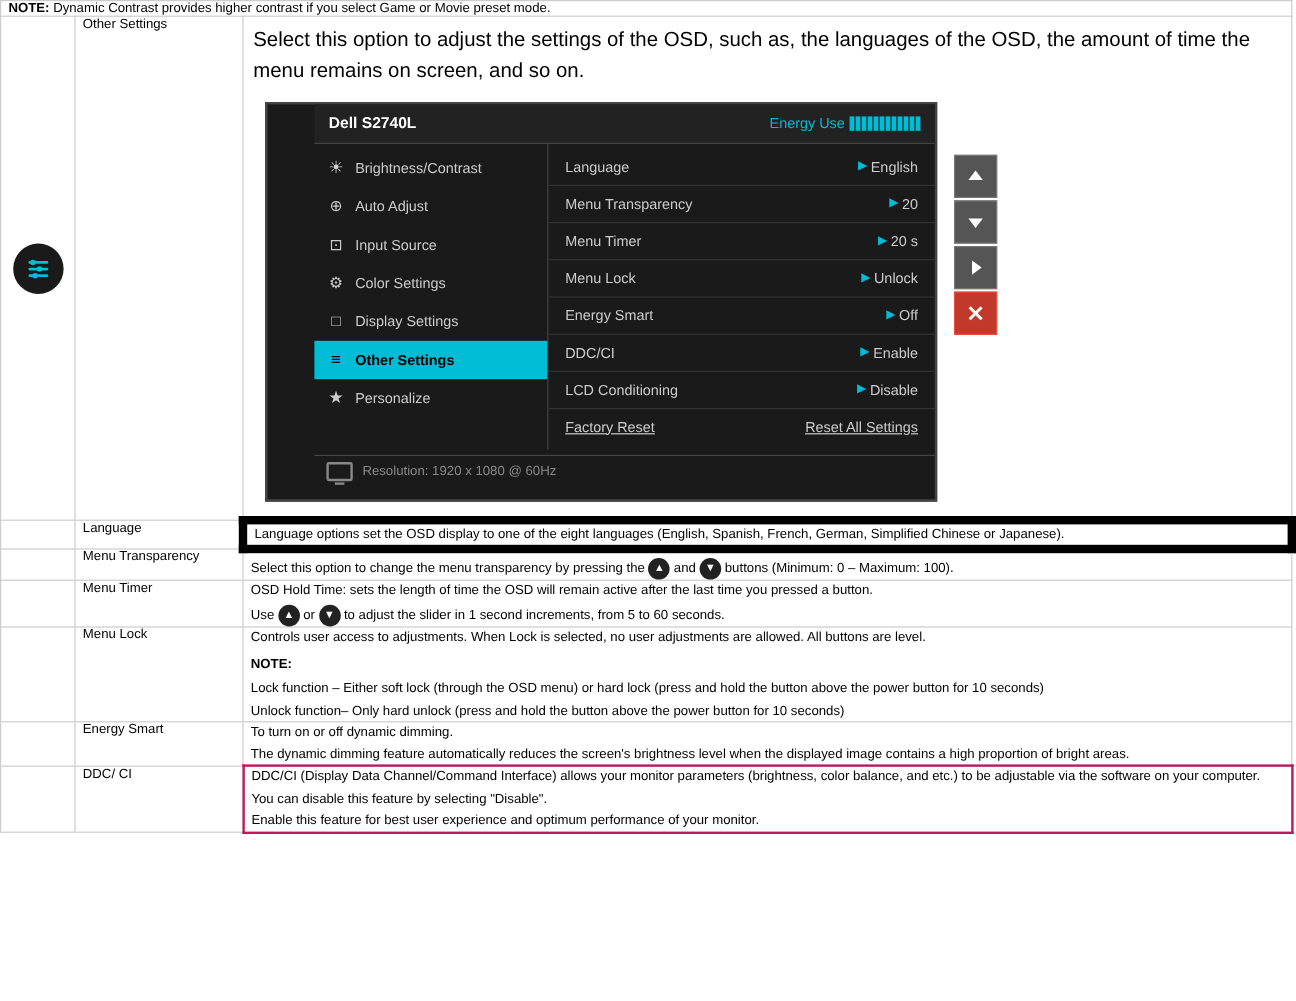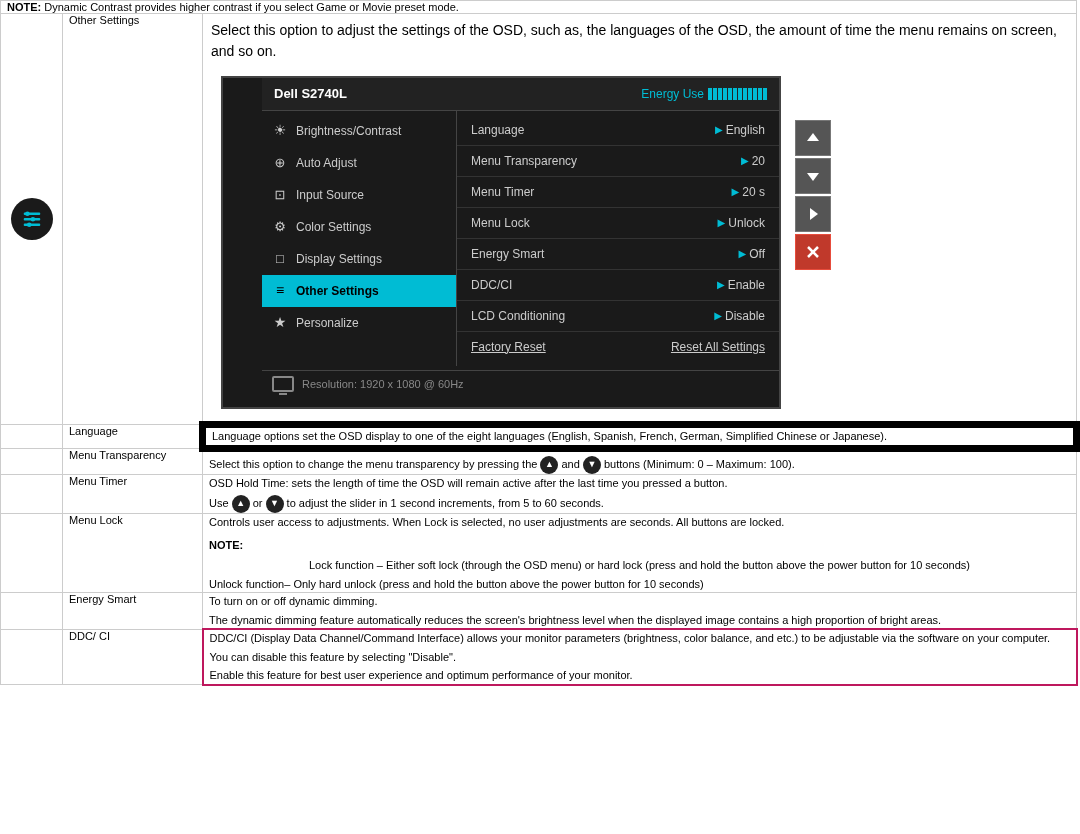--- a/index.html
+++ b/index.html
@@ -258,21 +258,21 @@
           <rect x="3" y="11" width="18" height="2.5" rx="1"></rect>
           <rect x="3" y="17" width="18" height="2.5" rx="1"></rect>
           <circle cx="7" cy="6.25" r="2.5" fill="#00bcd4"></circle>
           <circle cx="13" cy="12.25" r="2.5" fill="#00bcd4"></circle>
           <circle cx="9" cy="18.25" r="2.5" fill="#00bcd4"></circle>
         </svg>
       </div>
     </td>
     <td class="col-label" style="border:1px solid #ccc;">Other Settings</td>
     <td class="col-desc" style="border:1px solid #ccc; padding: 6px 8px;">
-      <div style="font-size:14px; margin-bottom:8px;">Select this option to adjust the settings of the OSD, such as, the languages of the OSD, the amount of time the menu remains on screen, and so on.</div>
+      <div style="font-size:17px; margin-bottom:8px;">Select this option to adjust the settings of the OSD, such as, the languages of the OSD, the amount of time the menu remains on screen, and so on.</div>
 
       
       <div style="position:relative; display:inline-block;">
         <div class="osd-wrapper">
 
           <div class="osd-header">
             <span class="osd-title">Dell S2740L</span>
             <div class="osd-energy">
               <span>Energy Use</span>
               <div class="energy-bars">
@@ -428,25 +428,25 @@
         <span class="btn-circle">▼</span>
         <span>to adjust the slider in 1 second increments, from 5 to 60 seconds.</span>
       </div>
     </td>
   </tr>
 
   <tr>
     <td class="col-icon" style="border:1px solid #ccc;"></td>
     <td class="col-label" style="border:1px solid #ccc;">Menu Lock</td>
     <td class="col-desc" style="border:1px solid #ccc;">
-      <div style="margin-bottom:6px;">Controls user access to adjustments. When Lock is selected, no user adjustments are seconds. All buttons are locked.</div>
+      <div style="margin-bottom:6px;">Controls user access to adjustments. When Lock is selected, no user adjustments are allowed. All buttons are level.</div>
       <div style="margin-bottom:4px;">
         <span class="note-label">NOTE:</span>
       </div>
-      <div style="margin-bottom:2px;text-align:center;">Lock function – Either soft lock (through the OSD menu) or hard lock (press and hold the button above the power button for 10 seconds)</div>
+      <div style="margin-bottom:2px;">Lock function – Either soft lock (through the OSD menu) or hard lock (press and hold the button above the power button for 10 seconds)</div>
       <div>Unlock function– Only hard unlock (press and hold the button above the power button for 10 seconds)</div>
     </td>
   </tr>
 
   <tr>
     <td class="col-icon" style="border:1px solid #ccc;"></td>
     <td class="col-label" style="border:1px solid #ccc;">Energy Smart</td>
     <td class="col-desc" style="border:1px solid #ccc;">
       <div style="margin-bottom:2px;">To turn on or off dynamic dimming.</div>
       <div>The dynamic dimming feature automatically reduces the screen's brightness level when the displayed image contains a high proportion of bright areas.</div>

